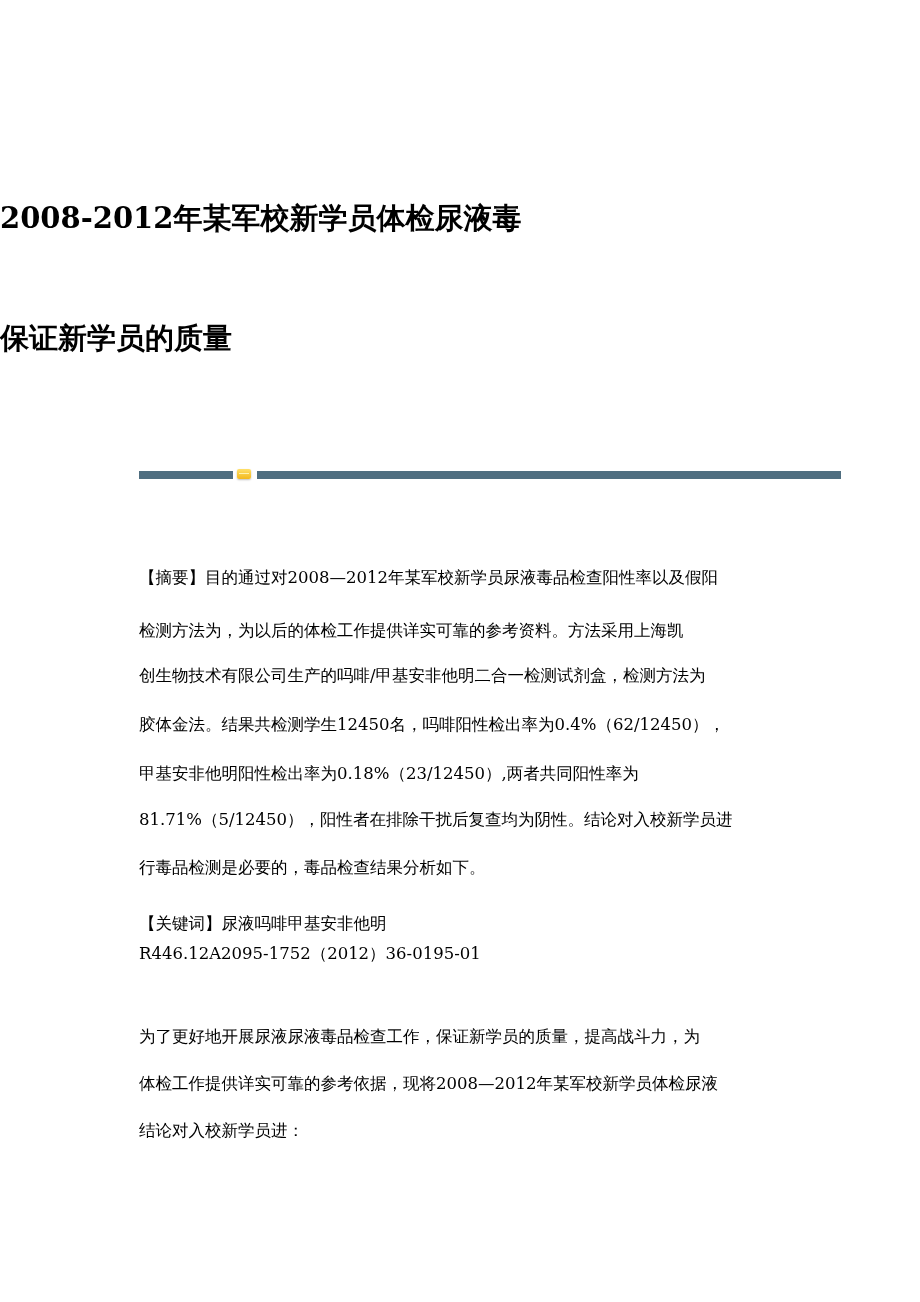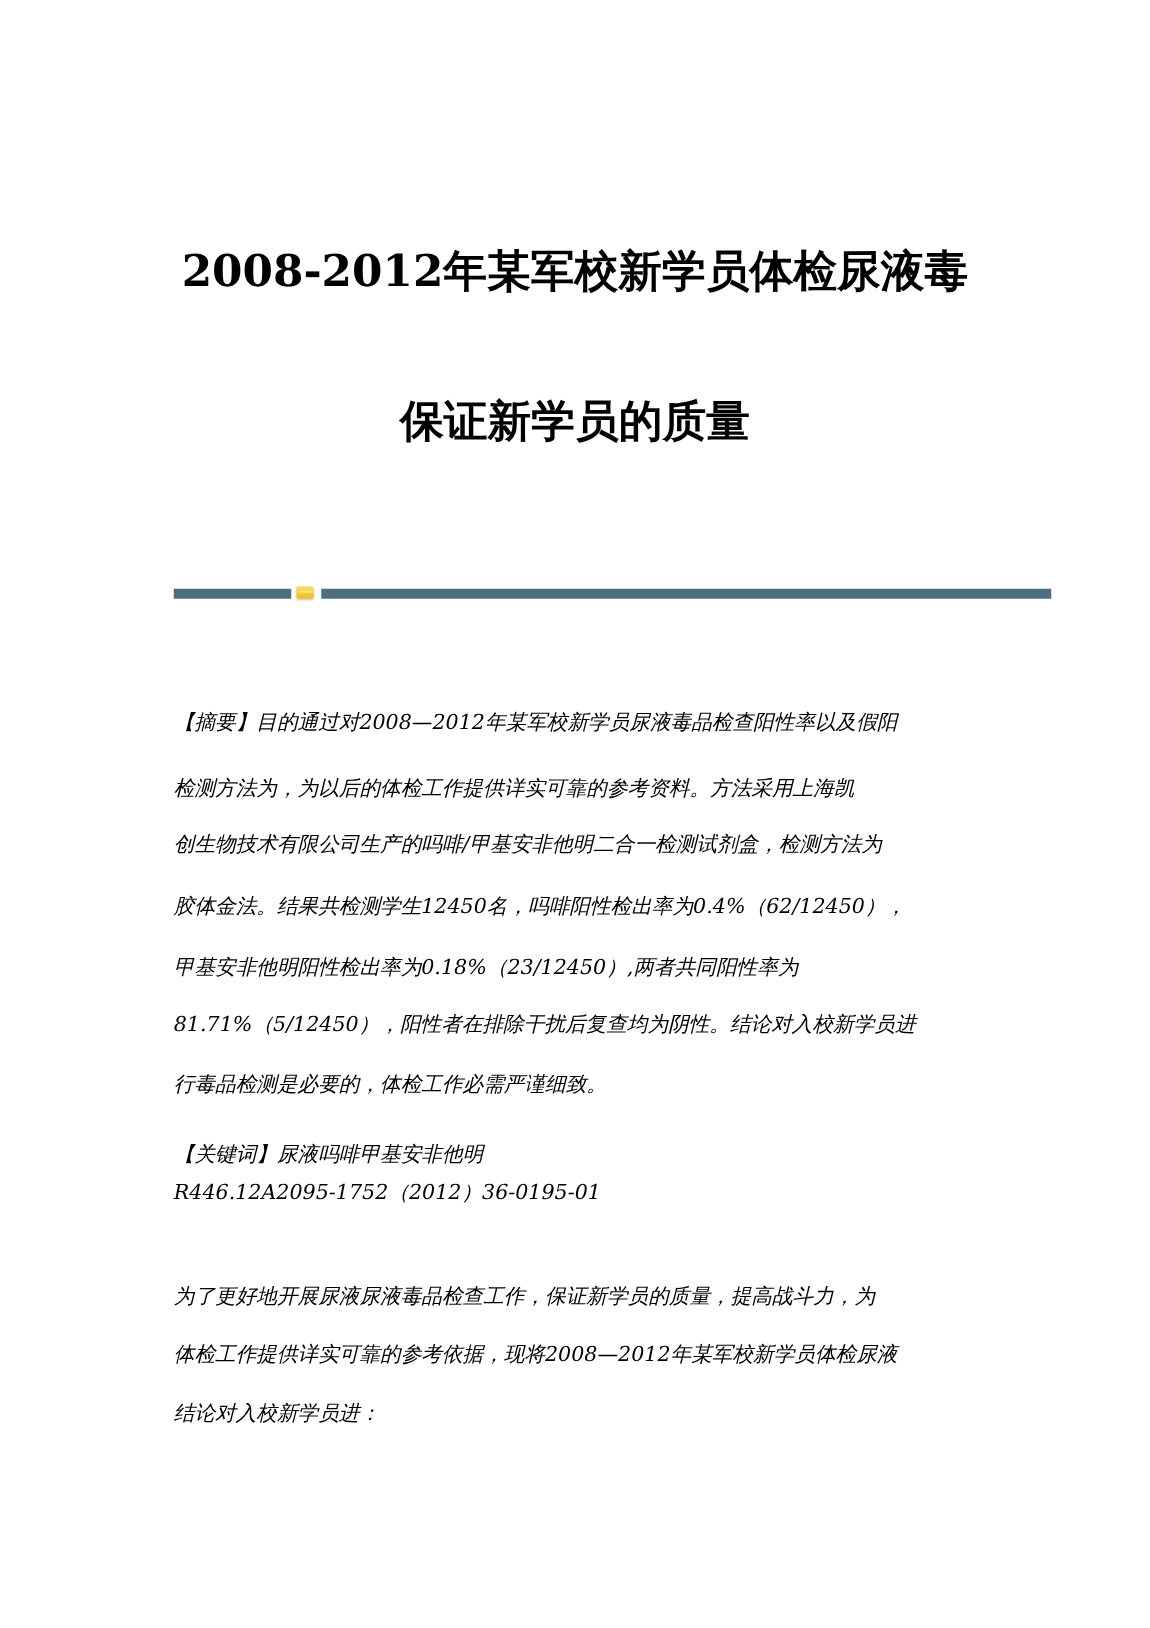--- a/index.html
+++ b/index.html
@@ -1,50 +1,50 @@
 <!DOCTYPE html>
 <html><head>
 <meta charset="utf-8">
 <style>
   html, body { margin: 0; padding: 0; background: #ffffff; }
   body { width: 920px; height: 1302px; position: relative; overflow: hidden;
          font-family: "DejaVu Serif", "Liberation Serif", serif; color: #000; }
-  .title { position: absolute; left: 0; width: 920px; text-align: center;
-           font-size: 35px; font-weight: bold; letter-spacing: 0px; line-height: 40px; }
+  .title { position: absolute; left: 0; width: 920px; text-align: left;
+           font-size: 29px; font-weight: bold; letter-spacing: 0px; line-height: 40px; }
   .title.l1 { top: 198px; left: 0; }
   .title.l2 { top: 318px; }
   .divider { position: absolute; top: 470px; left: 139px; width: 702px; height: 10px; }
   .divider .bar-left { position: absolute; left: 0; top: 1px; width: 94px; height: 8px; background: #4f6e80; }
   .divider .bar-right { position: absolute; left: 118px; top: 1px; width: 584px; height: 8px; background: #4f6e80; }
   .divider .emblem { position: absolute; left: 98px; top: -1px; width: 14px; height: 10px;
       background: linear-gradient(#ffe06a, #f3b81c); border-radius: 2px;
       box-shadow: 0 1px 2px rgba(0,0,0,0.25); }
   .divider .emblem::after { content: ""; position: absolute; left: 2px; right: 2px; top: 4px; height: 1px; background: #fff3b0; }
-  .para { position: absolute; left: 139px; width: 660px; font-size: 16.5px; line-height: 20px; white-space: nowrap; font-style: italic; }
+  .para { position: absolute; left: 139px; width: 660px; font-size: 16.5px; line-height: 20px; white-space: nowrap; }
 </style>
 </head>
 <body>
 
 <div>
   <div class="title l1">2008-2012年某军校新学员体检尿液毒</div>
   <div class="title l2">保证新学员的质量</div>
 
   <div class="divider">
     <div class="bar-left"></div>
     <div class="emblem"></div>
     <div class="bar-right"></div>
   </div>
 
   <div class="para" style="top:568px">【摘要】目的通过对2008—2012年某军校新学员尿液毒品检查阳性率以及假阳</div>
   <div class="para" style="top:621px">检测方法为，为以后的体检工作提供详实可靠的参考资料。方法采用上海凯</div>
   <div class="para" style="top:666px">创生物技术有限公司生产的吗啡/甲基安非他明二合一检测试剂盒，检测方法为</div>
   <div class="para" style="top:715px">胶体金法。结果共检测学生12450名，吗啡阳性检出率为0.4%（62/12450），</div>
   <div class="para" style="top:764px">甲基安非他明阳性检出率为0.18%（23/12450）,两者共同阳性率为</div>
   <div class="para" style="top:810px">81.71%（5/12450），阳性者在排除干扰后复查均为阴性。结论对入校新学员进</div>
-  <div class="para" style="top:858px">行毒品检测是必要的，体检工作必需严谨细致。</div>
+  <div class="para" style="top:858px">行毒品检测是必要的，毒品检查结果分析如下。</div>
 
   <div class="para" style="top:914px">【关键词】尿液吗啡甲基安非他明</div>
   <div class="para" style="top:944px">R446.12A2095-1752（2012）36-0195-01</div>
 
   <div class="para" style="top:1027px">为了更好地开展尿液尿液毒品检查工作，保证新学员的质量，提高战斗力，为</div>
   <div class="para" style="top:1074px">体检工作提供详实可靠的参考依据，现将2008—2012年某军校新学员体检尿液</div>
   <div class="para" style="top:1121px">结论对入校新学员进：</div>
 </div>
 
 </body></html>

